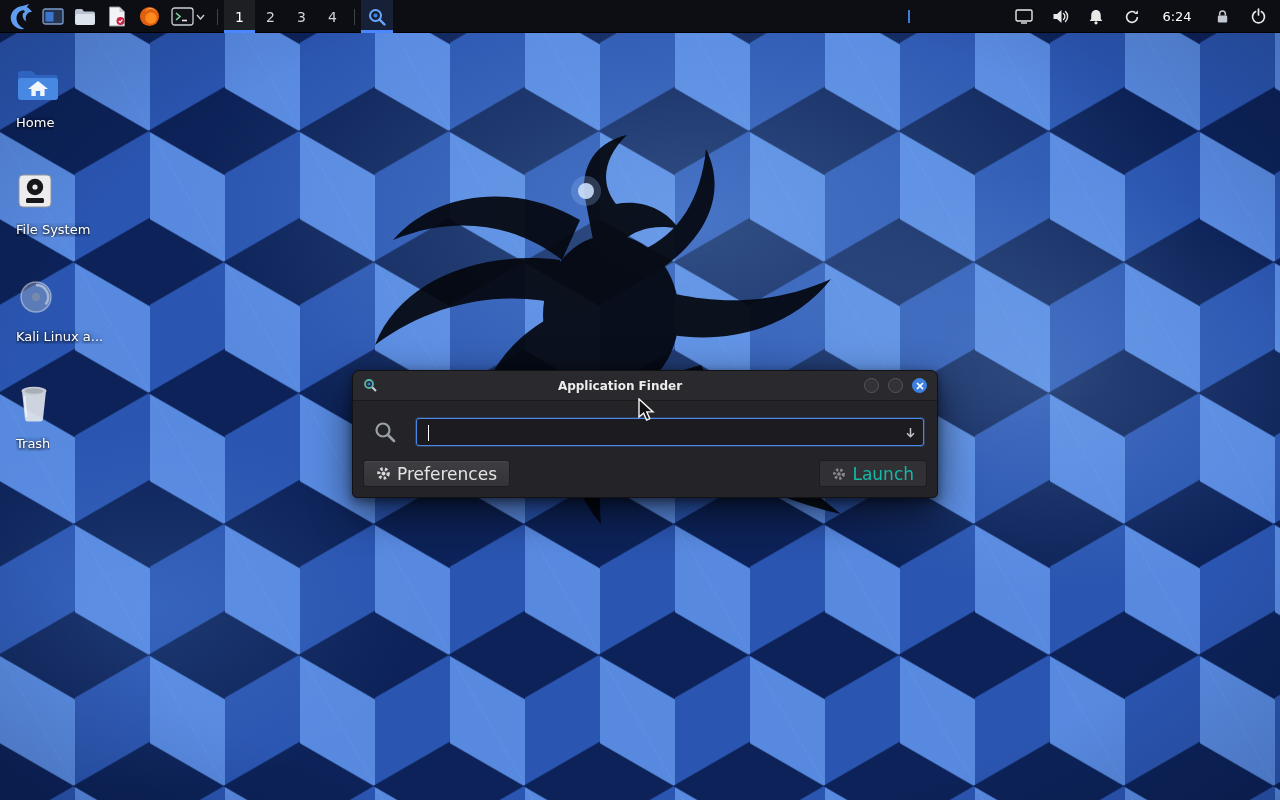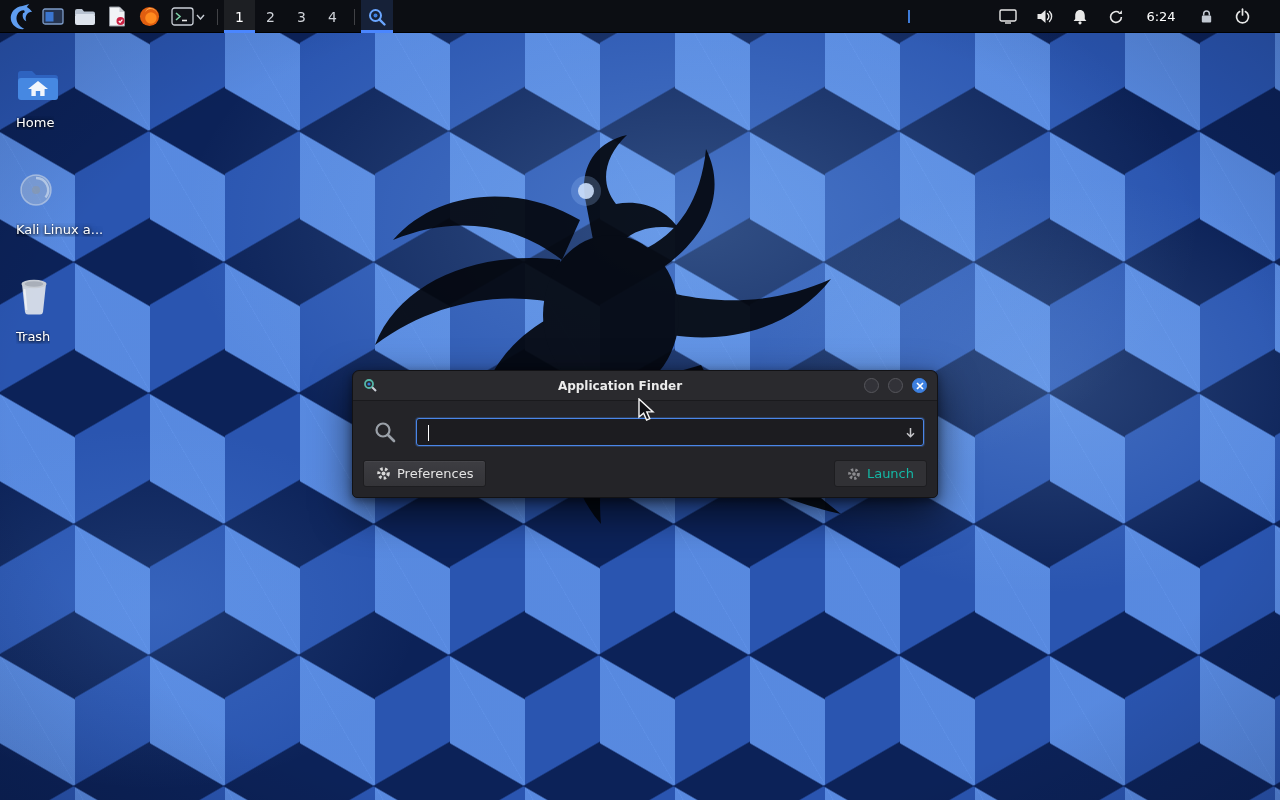--- a/index.html
+++ b/index.html
@@ -37,21 +37,21 @@
   .p-btn { background:transparent; border:none; width:32px; height:33px;
     display:flex; align-items:center; justify-content:center; }
   .p-btn.wide { width:46px; gap:2px; }
   .p-btn.active { background:rgba(74,134,255,.16); box-shadow:inset 0 -3px 0 #4a86ff; }
   .p-sep { width:1px; height:16px; background:rgba(255,255,255,.22); margin:0 6px; }
   .ws-group { display:flex; height:33px; }
   .ws { width:31px; height:33px; border:none; background:transparent; color:#cfd2d8;
         font-size:14px; font-family:"DejaVu Sans", sans-serif; }
   .ws.active { color:#fff; background:rgba(255,255,255,.07); box-shadow:inset 0 -3px 0 #4a86ff; }
   .tray-grip { position:absolute; left:908px; top:10px; width:2px; height:13px; background:#3d7bd9; }
-  .p-right { position:absolute; right:0; top:0; height:33px; display:flex; align-items:center; padding-right:20px; }
+  .p-right { position:absolute; right:0; top:0; height:33px; display:flex; align-items:center; padding-right:4px; }
   .t-btn { background:transparent; border:none; width:36px; height:33px;
     display:flex; align-items:center; justify-content:center; }
   .clock { width:54px; height:33px; background:transparent; border:none; color:#fff;
     font-size:13px; font-family:"DejaVu Sans", sans-serif; }
 
   
   .desk { position:absolute; left:16px; top:55px; width:88px; z-index:10; }
   .dicon { height:107px; display:flex; flex-direction:column; align-items:flex-start; cursor:default;gap:8px; }
   .dicon .art { height:48px; display:flex; align-items:flex-end; justify-content:center; }
   .dicon .lbl { margin-top:5px; font-size:13px; color:#fff; text-align:center;
@@ -79,21 +79,21 @@
   .entry input { flex:1; height:100%; background:transparent; border:none; outline:none;
     color:#fff; font-size:13px; padding-left:12px; font-family:"DejaVu Sans", sans-serif; }
   .caret { position:absolute; left:11px; top:6px; width:1px; height:16px; background:#fff;
     animation:blink 1.15s steps(1) infinite; }
   @keyframes blink { 0%,55% {opacity:1;} 56%,100% {opacity:0;} }
   .entry-arrow { width:26px; height:100%; background:transparent; border:none;
     display:flex; align-items:center; justify-content:center; }
   .af-actions { display:flex; justify-content:space-between; padding:14px 10px 10px 10px; }
   .gtk-btn { display:flex; align-items:center; gap:6px; height:27px; padding:0 12px;
     background:linear-gradient(#3d3d42, #343438); border:1px solid #1d1d20;
-    border-radius:3px; color:#e4e4e4; font-size:13px; font-family:"DejaVu Sans", sans-serif;
+    border-radius:3px; color:#e4e4e4; font-size:17px; font-family:"DejaVu Sans", sans-serif;
     box-shadow:inset 0 1px 0 rgba(255,255,255,.05); }
   .gtk-btn.disabled { background:#313135; color:#14b8a6; box-shadow:none; }
 
   .cursor { position:absolute; left:637px; top:398px; z-index:90; }
 </style>
 </head>
 <body>
 
 <div class="stage">
 
@@ -121,20 +121,31 @@
       <span class="art">
         <svg width="44" height="38" viewBox="0 0 44 38">
           <path d="M2,9 a3,3 0 0 1 3,-3 h11 l4,4 h19 a3,3 0 0 1 3,3 v2 H2 Z" fill="#2e63c0"></path>
           <rect x="2" y="13" width="40" height="22" rx="3" fill="#4688e2"></rect>
           <path d="M22,16 l10,8 h-3.4 v7 h-4.4 v-5 h-4.4 v5 h-4.4 v-7 H12 Z" fill="#f2f6fc"></path>
         </svg>
       </span>
       <span class="lbl">Home</span>
     </div>
 
+    <div class="dicon">
+      <span class="art">
+        <svg width="38" height="38" viewBox="0 0 38 38">
+          <rect x="3" y="3" width="32" height="32" rx="4" fill="#ececee" stroke="#8f949c"></rect>
+          <circle cx="19" cy="15" r="8.2" fill="#17171a"></circle>
+          <circle cx="19" cy="15" r="2.6" fill="#ececee"></circle>
+          <rect x="10" y="26" width="18" height="5" rx="1.5" fill="#17171a"></rect>
+        </svg>
+      </span>
+      <span class="lbl">File System</span>
+    </div>
 
     <div class="dicon">
       <span class="art">
         <svg width="40" height="40" viewBox="0 0 40 40">
           <circle cx="20" cy="20" r="15" fill="#b9c2cc" opacity="0.35"></circle>
           <circle cx="20" cy="20" r="15" fill="none" stroke="#dfe5ec" stroke-opacity=".5" stroke-width="1.5"></circle>
           <path d="M20,8 a12,12 0 0 1 9.5,19.5" stroke="#eef3f8" stroke-opacity=".5" fill="none" stroke-width="2.4"></path>
           <circle cx="20" cy="20" r="4" fill="#8d97a3" opacity=".55"></circle>
         </svg>
       </span>

